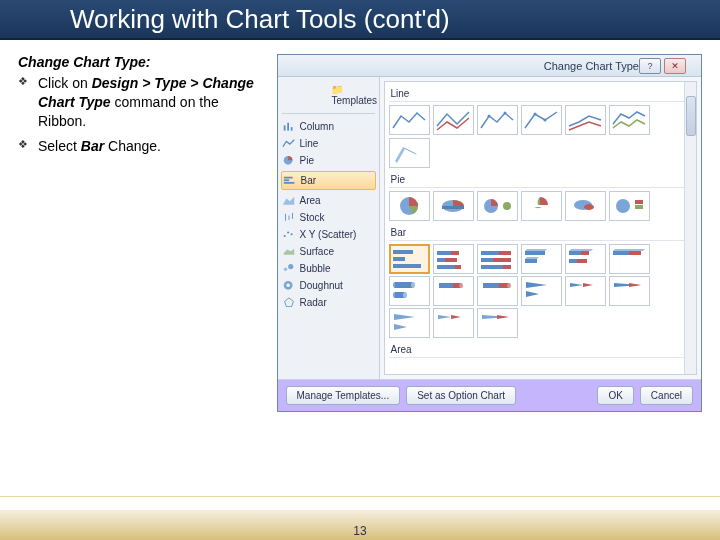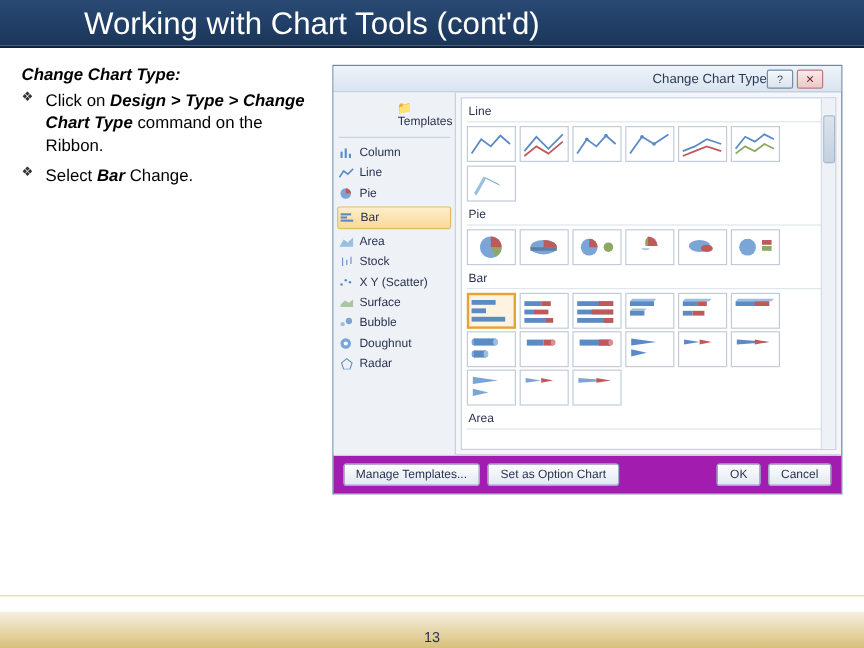--- a/index.html
+++ b/index.html
@@ -142,21 +142,21 @@
   .scroll-stub {
     position: absolute; right: 0; top: 0; bottom: 0; width: 12px;
     background: #eef2f7; border-left:1px solid #d4dce6;
   }
   .scroll-thumb {
     position:absolute; top: 14px; left:1px; width:10px; height: 40px;
     background: linear-gradient(#dbe3ee,#c4d0e0); border:1px solid #a8b8cc; border-radius:2px;
   }
   .dlg-footer {
     height: 32px;
-    background: #a21caf;
+    background: #c4b5fd;
     border-top: 1px solid #c8d2de;
     display: flex; align-items: center;
     padding: 0 8px;
     gap: 6px;
   }
   .btn {
     font-size: 10px;
     padding: 3px 10px;
     border: 1px solid #9aafc7;
     background: linear-gradient(#fdfdfe,#e2e9f2);

